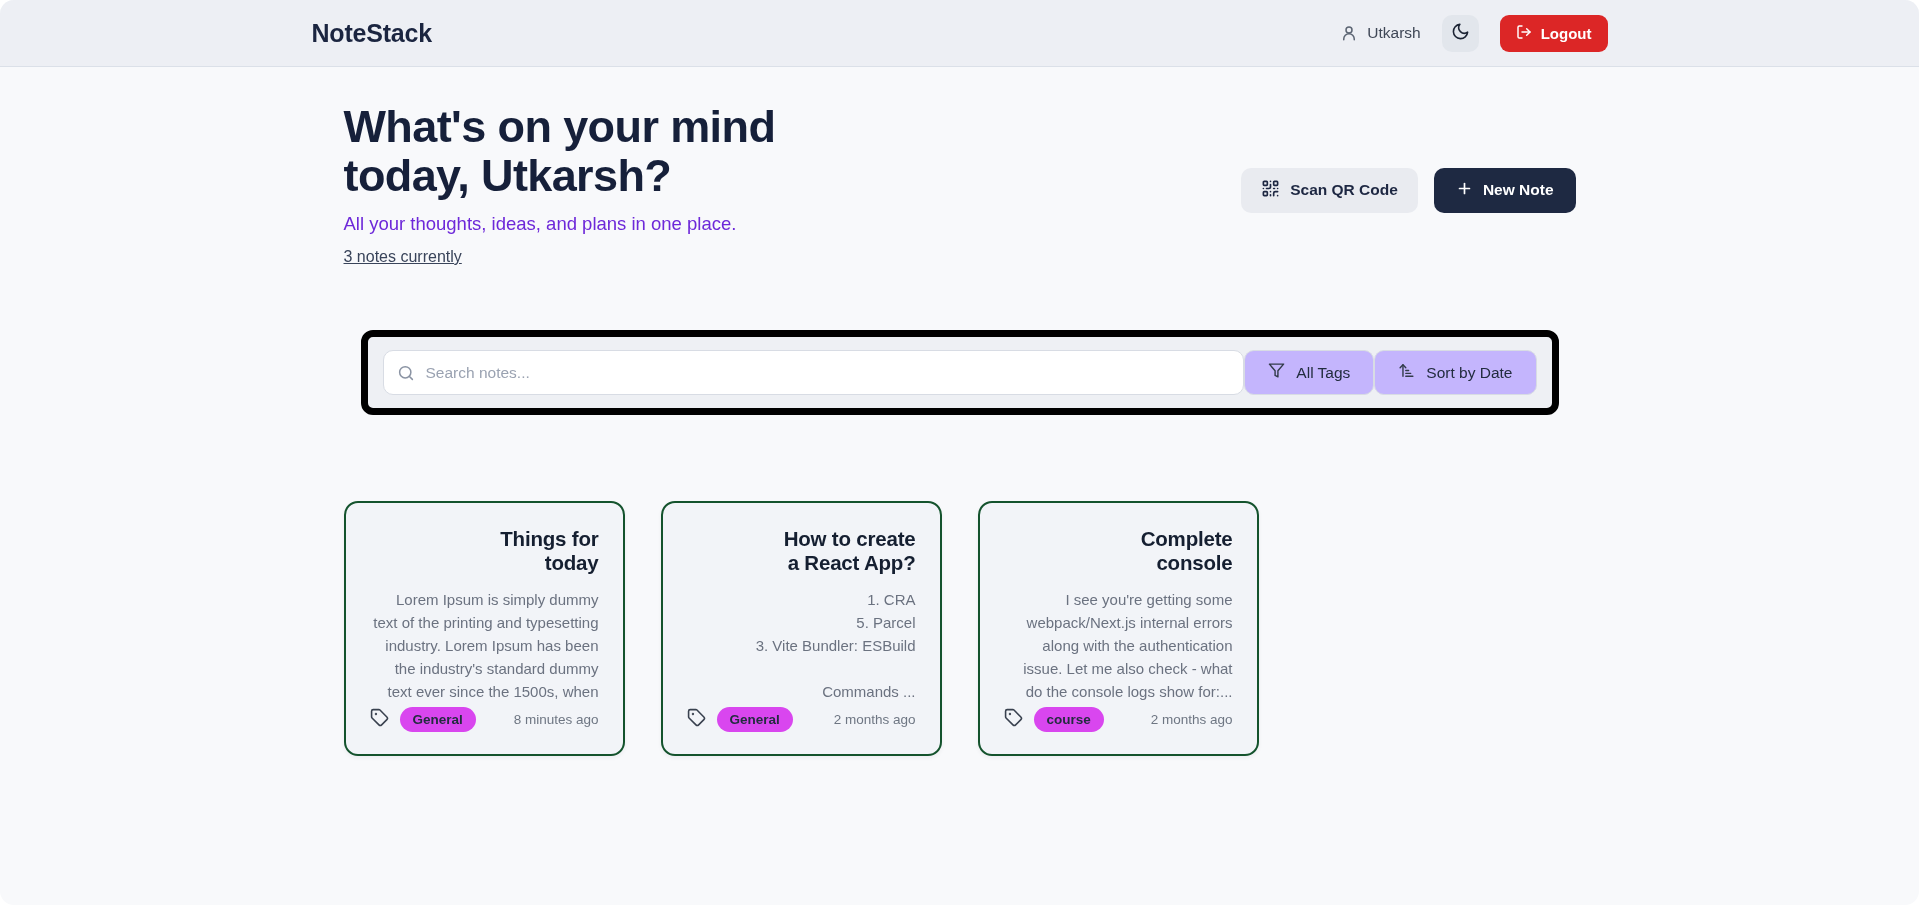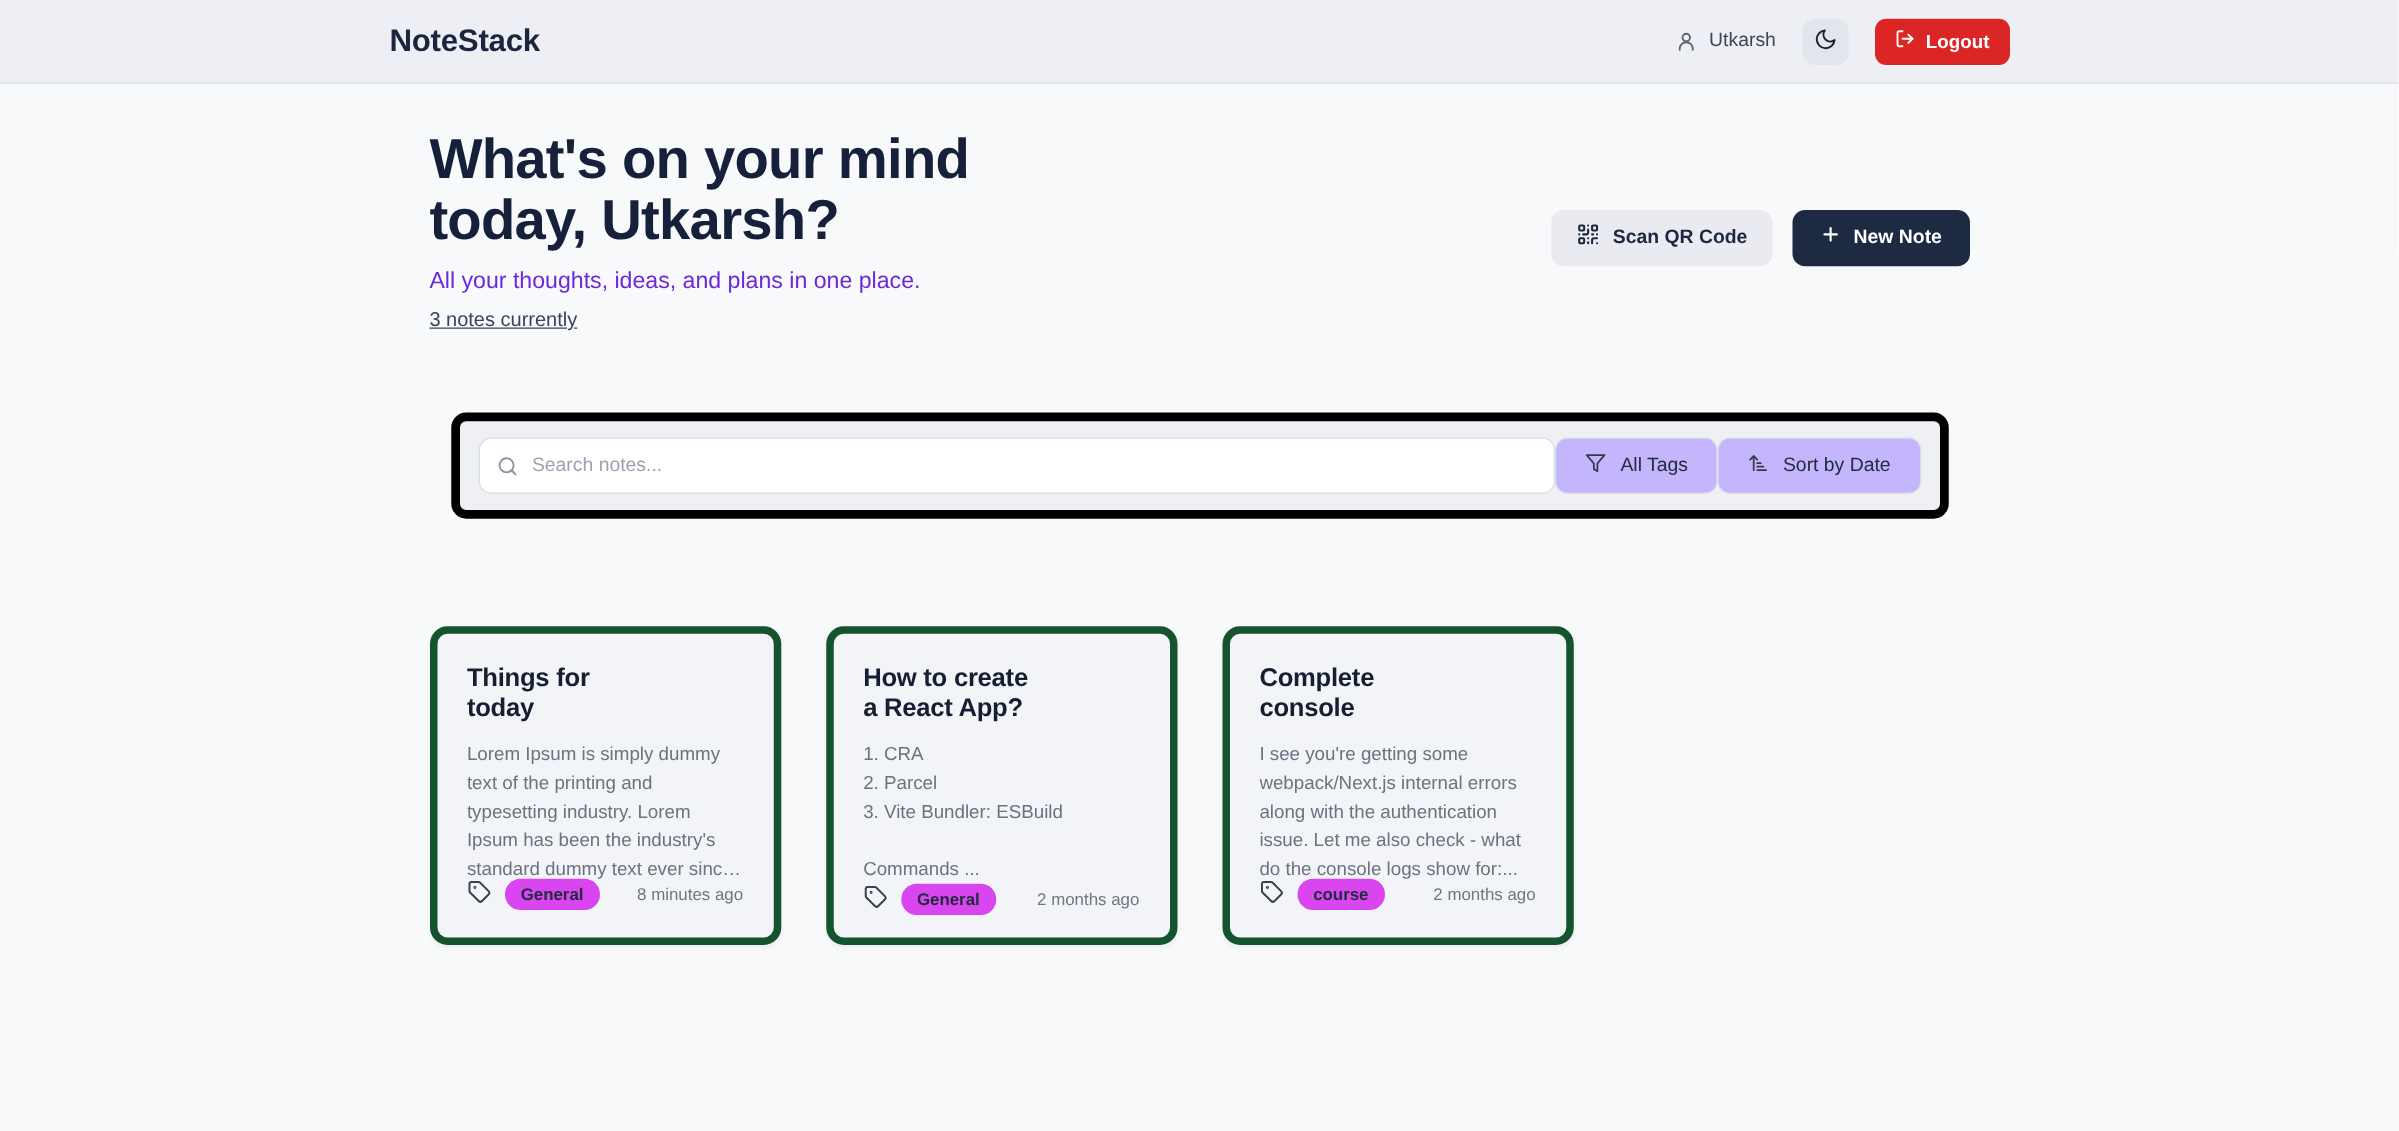--- a/index.html
+++ b/index.html
@@ -1,17 +1,17 @@
 <!DOCTYPE html>
 <html><head>
 <meta charset="utf-8">
 <style>
   * { margin:0; padding:0; box-sizing:border-box; }
   body { font-family:"Liberation Sans","DejaVu Sans",sans-serif; }
-  .page { width:1919px; height:905px; background:#f8f9fb; overflow:hidden; }
+  .page { width:1919px; height:905px; background:#f8f9fb; overflow:hidden;border-radius:14px; }
 
   
   .topbar { height:67px; background:#edeff4; border-bottom:1px solid #dbe0e8; }
   .topbar-inner { width:1296px; height:100%; margin:0 auto; display:flex; align-items:center; justify-content:space-between; }
   .brand { font-size:25px; font-weight:700; color:#1b2540; letter-spacing:-0.2px; cursor:pointer; }
   .topbar-right { display:flex; align-items:center; gap:21px; }
   .user-chip { display:flex; align-items:center; gap:9px; color:#3f4756; font-size:15.5px; font-weight:500; }
   .user-chip svg { color:#5b6472; display:block; }
   .icon-btn { width:37px; height:37px; border-radius:10px; background:#e2e6ec; border:none; display:flex; align-items:center; justify-content:center; color:#1c2434; cursor:pointer; }
   .logout-btn { display:flex; align-items:center; gap:9px; background:#dc2626; color:#fff; border:none; border-radius:9px; height:37px; padding:0 16px; font-size:15px; font-weight:700; cursor:pointer; font-family:inherit; }
@@ -31,21 +31,21 @@
   .toolbar { width:1198px; margin:64px auto 0; background:#eef0f4; border:7px solid #000000; border-radius:12px; padding:13px 15px; display:flex; }
   .search-wrap { flex:1; position:relative; }
   .search-wrap svg { position:absolute; left:14px; top:50%; transform:translateY(-50%); color:#8a93a3; }
   .search-input { width:100%; height:45px; border:1px solid #d8dce4; border-radius:10px; background:#ffffff; padding:0 14px 0 42px; font-size:15.5px; color:#1f2937; outline:none; font-family:inherit; }
   .search-input::placeholder { color:#9aa2b1; }
   .toolbar-btn { display:inline-flex; align-items:center; justify-content:center; gap:11px; height:45px; background:#c4b5fd; border:1px solid #d8dce4; border-radius:10px; color:#222c3f; font-size:15.5px; font-weight:400; padding:0 23px; cursor:pointer; font-family:inherit; white-space:nowrap; }
   .toolbar-btn svg { color:#323b4a; }
 
   
   .grid { display:grid; grid-template-columns:repeat(4,1fr); gap:36px; margin-top:86px; }
-  .card { background:#f2f4f8; border:6px solid #14532d; border-radius:14px; height:255px; padding:22px 24px; display:flex; flex-direction:column; box-shadow:0 2px 4px rgba(15,23,42,0.05); cursor:pointer; }
+  .card { background:#f2f4f8; border:2px solid #14532d; border-radius:14px; height:255px; padding:22px 24px; display:flex; flex-direction:column; box-shadow:0 2px 4px rgba(15,23,42,0.05); cursor:pointer;text-align:right; }
   .card-title { margin-top:2px; font-size:20.5px; line-height:24px; font-weight:700; color:#151f31; white-space:pre-line; letter-spacing:-0.2px; }
   .card-body { margin-top:13px; font-size:15px; line-height:23px; color:#6b7280; }
   .clamp { display:-webkit-box; -webkit-line-clamp:5; -webkit-box-orient:vertical; overflow:hidden; }
   .preline { white-space:pre-line; }
   .card-footer { margin-top:auto; display:flex; align-items:center; gap:11px; }
   .tag-ic { color:#39414f; display:block; }
   .badge { background:#d946ef; border-radius:999px; padding:5px 13px; font-size:13.5px; font-weight:700; color:#222c3f; }
   .time { margin-left:auto; font-size:13.5px; color:#6e7683; }
 </style>
 </head>
@@ -175,21 +175,21 @@
           </span>
           <span class="badge">General</span>
           <span class="time">8 minutes ago</span>
         </div>
       </article>
 
       <article class="card">
         <h3 class="card-title">How to create
 a React App?</h3>
         <p class="card-body preline">1. CRA
-2. Parcel
+5. Parcel
 3. Vite Bundler: ESBuild
 
 Commands ...</p>
         <div class="card-footer">
           <span class="tag-ic">
             <svg width="19" height="19" viewBox="0 0 24 24" fill="none" stroke="currentColor" stroke-width="2" stroke-linecap="round" stroke-linejoin="round">
                 <path d="M12.586 2.586A2 2 0 0 0 11.172 2H4a2 2 0 0 0-2 2v7.172a2 2 0 0 0 .586 1.414l8.704 8.704a2.426 2.426 0 0 0 3.42 0l6.58-6.58a2.426 2.426 0 0 0 0-3.42z"></path>
                 <circle cx="7.5" cy="7.5" r="0.5" fill="currentColor"></circle>
               </svg>
           </span>

